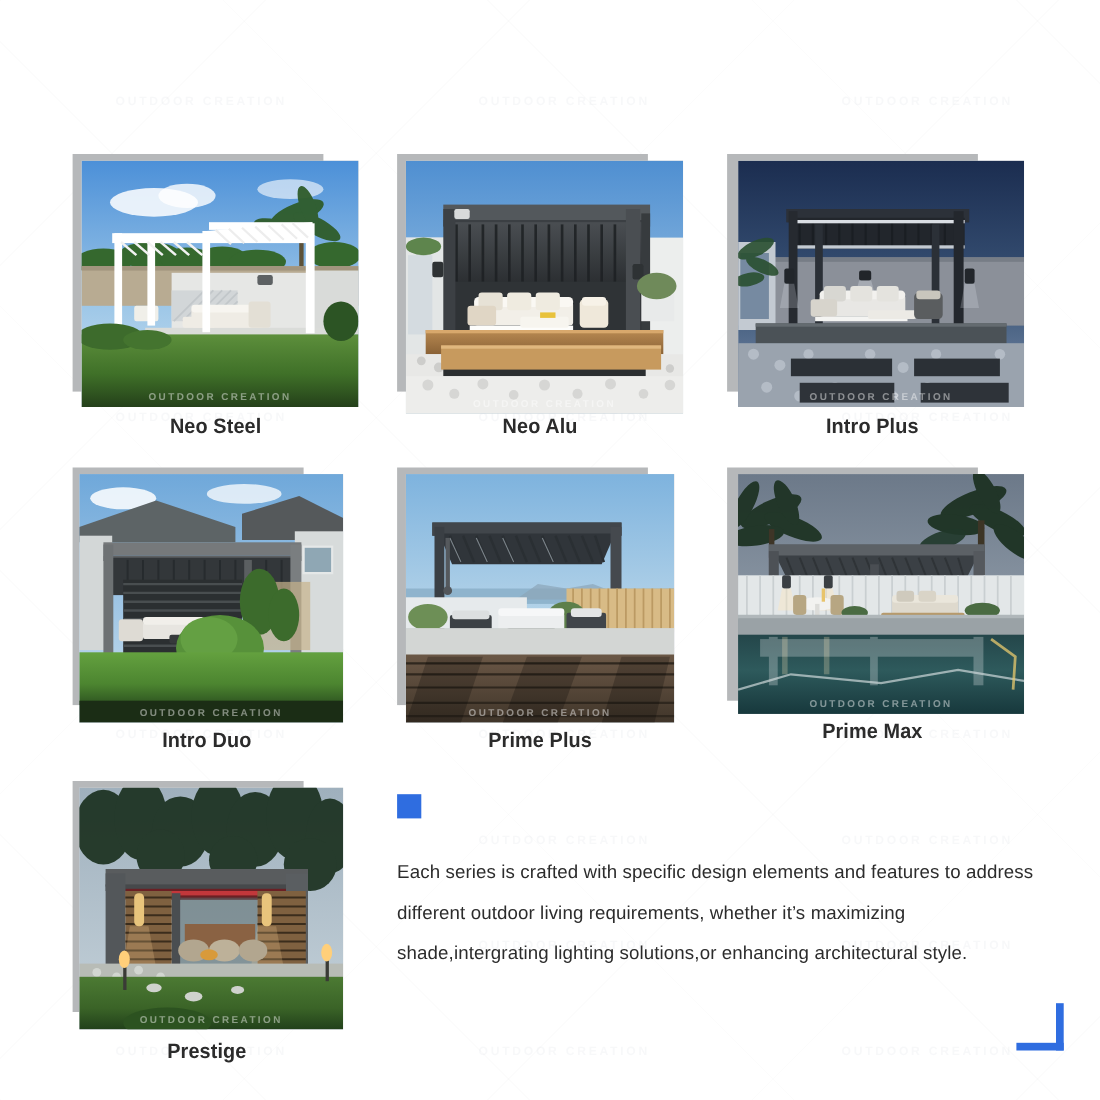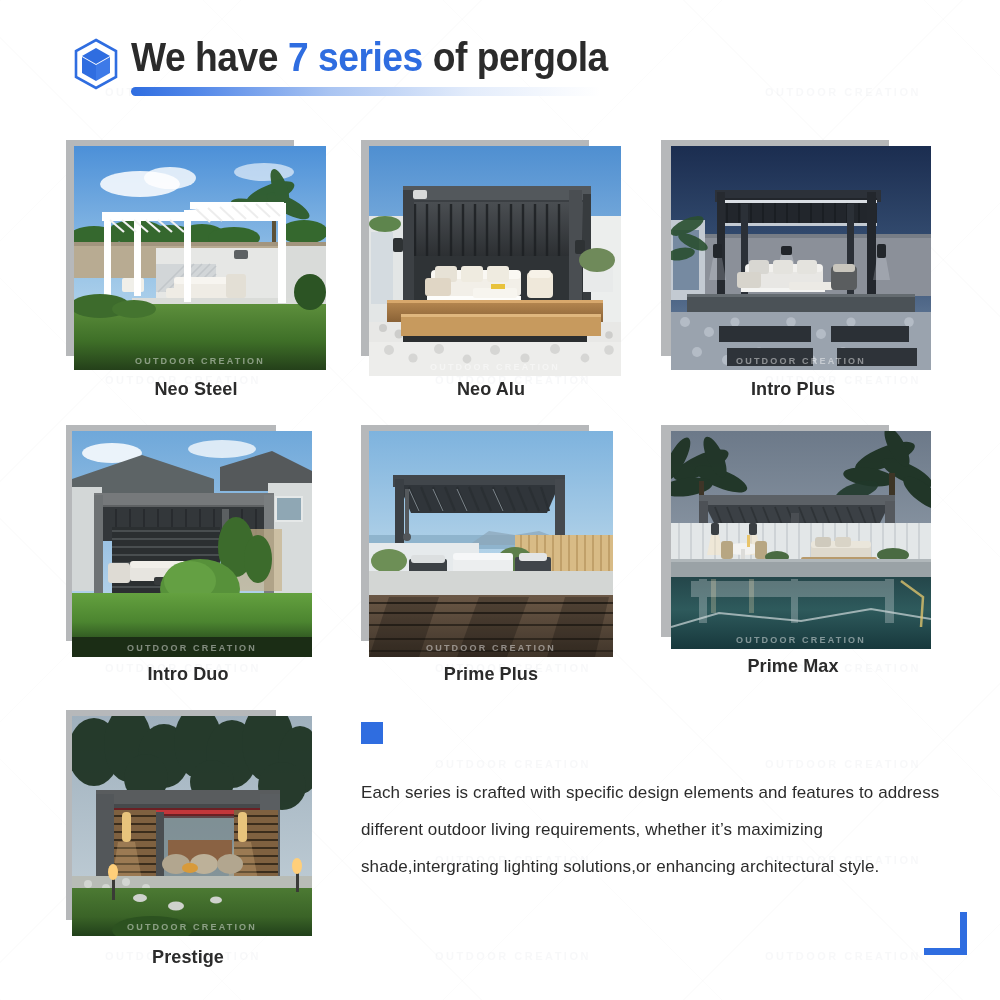--- a/index.html
+++ b/index.html
@@ -201,37 +201,20 @@
       <div class="wm-row" style="left: 435px; top: 758px;">OUTDOOR  CREATION</div>
       <div class="wm-row" style="left: 765px; top: 758px;">OUTDOOR  CREATION</div>
       <div class="wm-row" style="left: 105px; top: 854px;">OUTDOOR  CREATION</div>
       <div class="wm-row" style="left: 435px; top: 854px;">OUTDOOR  CREATION</div>
       <div class="wm-row" style="left: 765px; top: 854px;">OUTDOOR  CREATION</div>
       <div class="wm-row" style="left: 105px; top: 950px;">OUTDOOR  CREATION</div>
       <div class="wm-row" style="left: 435px; top: 950px;">OUTDOOR  CREATION</div>
       <div class="wm-row" style="left: 765px; top: 950px;">OUTDOOR  CREATION</div>
     </div>
 
-  <div id="header">
-
-    <div id="header-icon">
-      <svg viewBox="0 0 48 52" width="48" height="52">
-        <polygon points="24,2 44,13 44,39 24,50 4,39 4,13" fill="none" stroke="#2f6de0" stroke-width="2.6"></polygon>
-        <polygon points="24,10 38,18 24,26 10,18" fill="#2f6de0"></polygon>
-        <polygon points="10,19 24,27 24,43 10,35" fill="#2f6de0"></polygon>
-        <polygon points="38,19 38,35 24,43 24,27" fill="#3d7ae8"></polygon>
-      </svg>
-    </div>
-
-    <div id="header-title">
-      <span>We have </span><span class="accent">7 series</span><span> of pergola</span>
-    </div>
-
-    <div id="header-rule"></div>
-  </div>
 
   <div id="grid">
 
     <div class="card" style="left:66px; top:140px; width:260px; height:272px;">
       <div class="card-shadow" style="left:0; top:0; width:228px; height:216px;"></div>
       <div class="card-photo" style="left:8px; top:6px; width:252px; height:224px;">
         <svg class="sky" viewBox="0 0 252 224" preserveAspectRatio="none">
           <defs>
             <linearGradient id="g1sky" x1="0" y1="0" x2="0" y2="1">
               <stop offset="0%" stop-color="#4c90d8"></stop>

